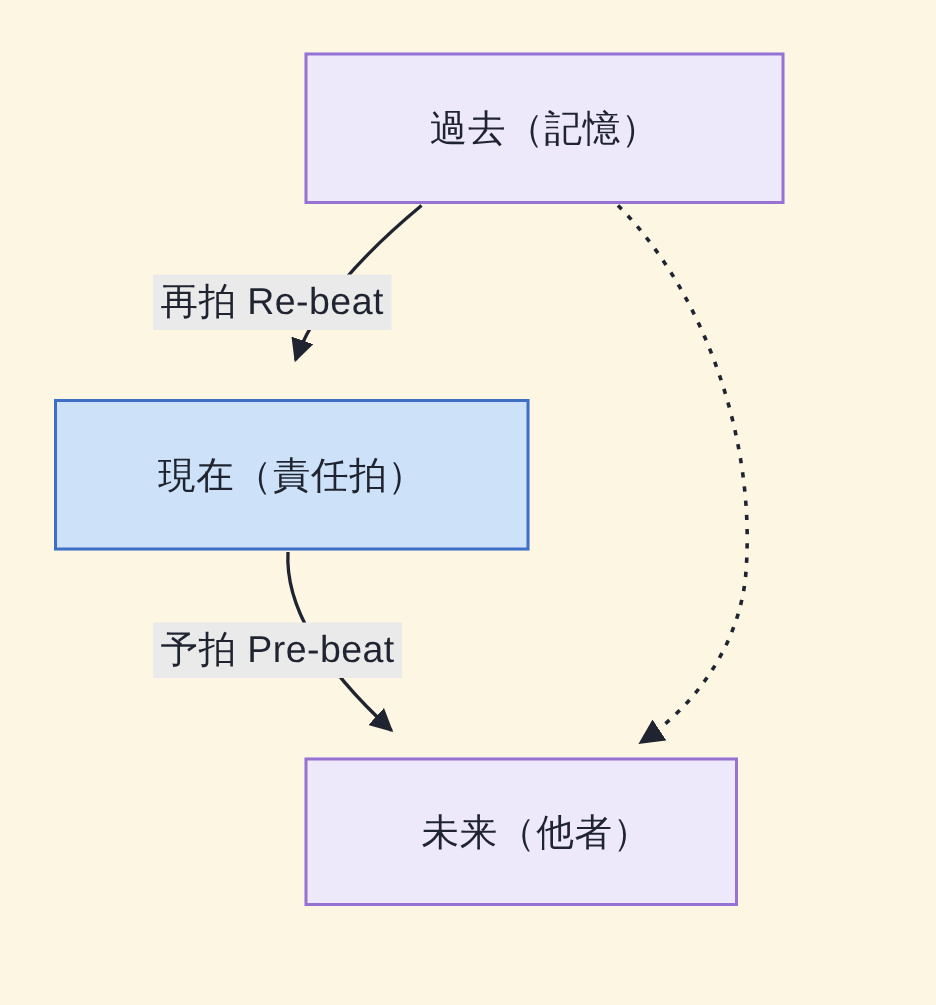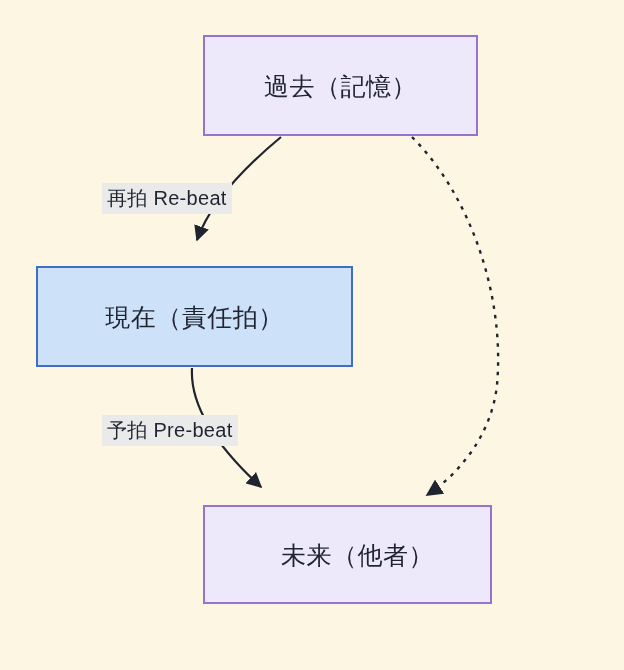--- a/index.html
+++ b/index.html
@@ -37,21 +37,21 @@
   .node-label {
     font-size: 25px;
     line-height: 1.2;
     color: #1f2430;
     letter-spacing: 0.5px;
     white-space: nowrap;
   }
   #node-past {
     left: 203px;
     top: 35px;
-    width: 275px;
+    width: 320px;
     height: 101px;
     background: #ede9fb;
     border-color: #9673d3;
   }
   #node-present {
     left: 36px;
     top: 266px;
     width: 317px;
     height: 101px;
     background: #cde1f9;
@@ -64,21 +64,21 @@
     width: 289px;
     height: 99px;
     background: #ede9fb;
     border-color: #9673d3;
     padding-left: 20px;
   }
   .edge-label {
     position: absolute;
     background: #eaeaea;
     color: #1f2430;
-    font-size: 20px;
+    font-size: 25px;
     line-height: 1.25;
     padding: 3px 5px;
     white-space: nowrap;
     letter-spacing: 0.3px;
   }
   #edge-label-rebeat {
     left: 102px;
     top: 183px;
   }
   #edge-label-prebeat {

